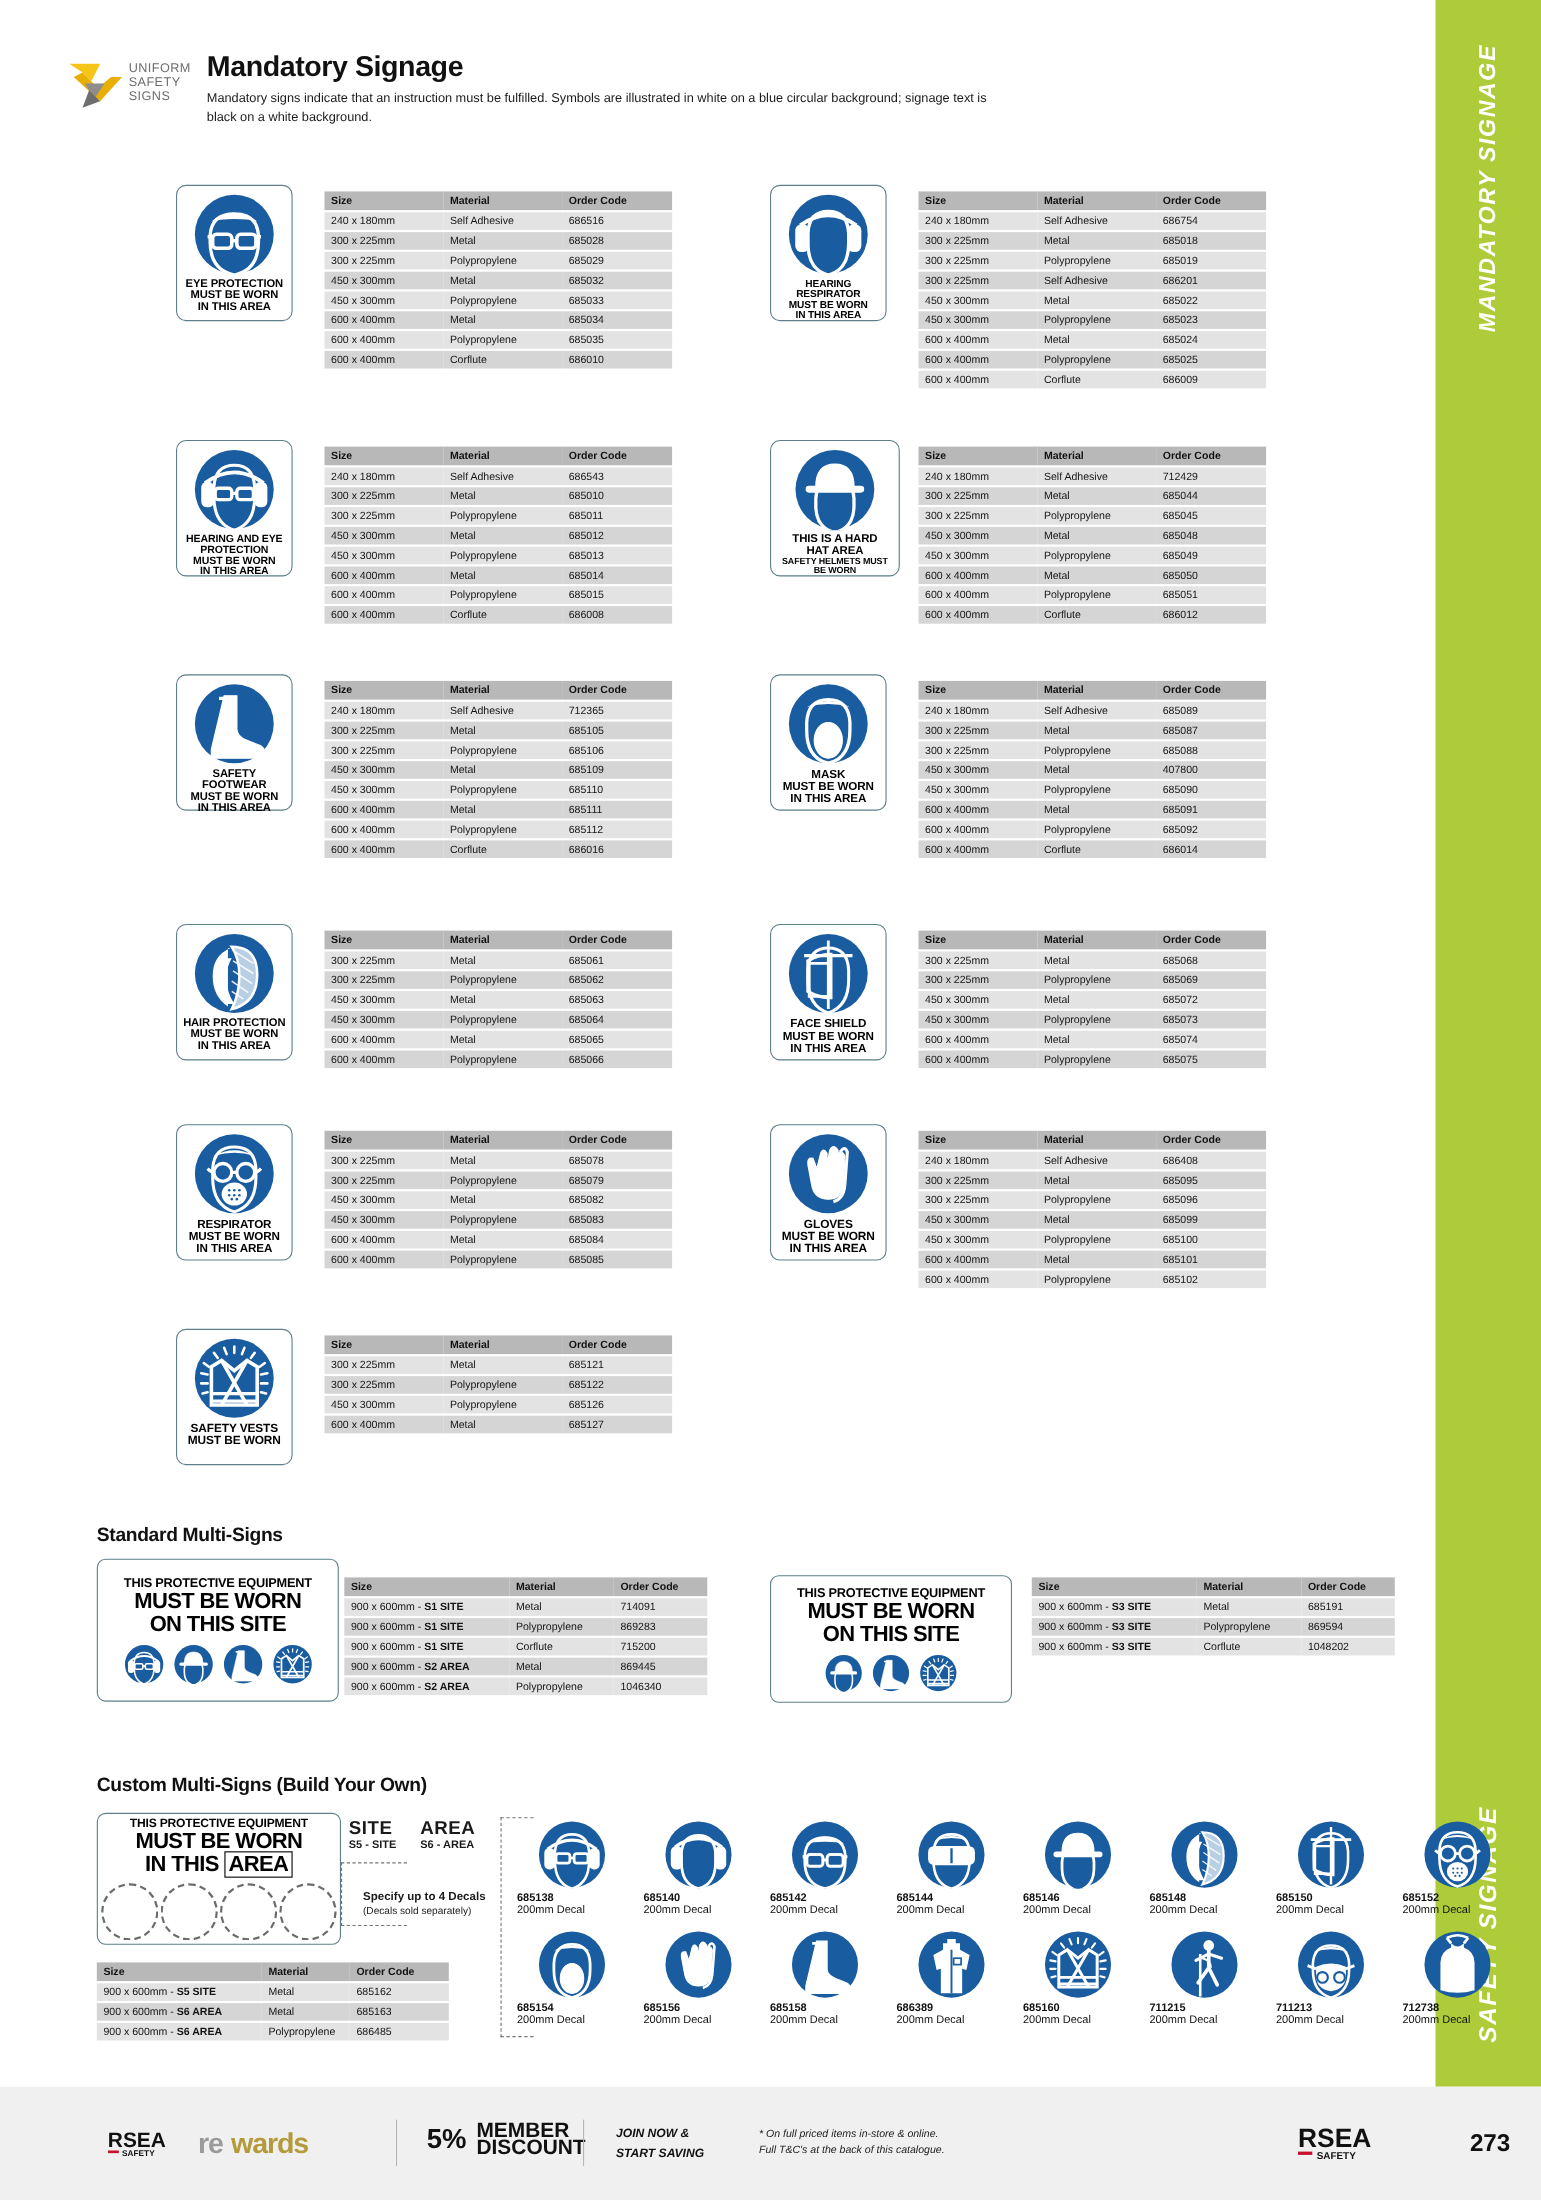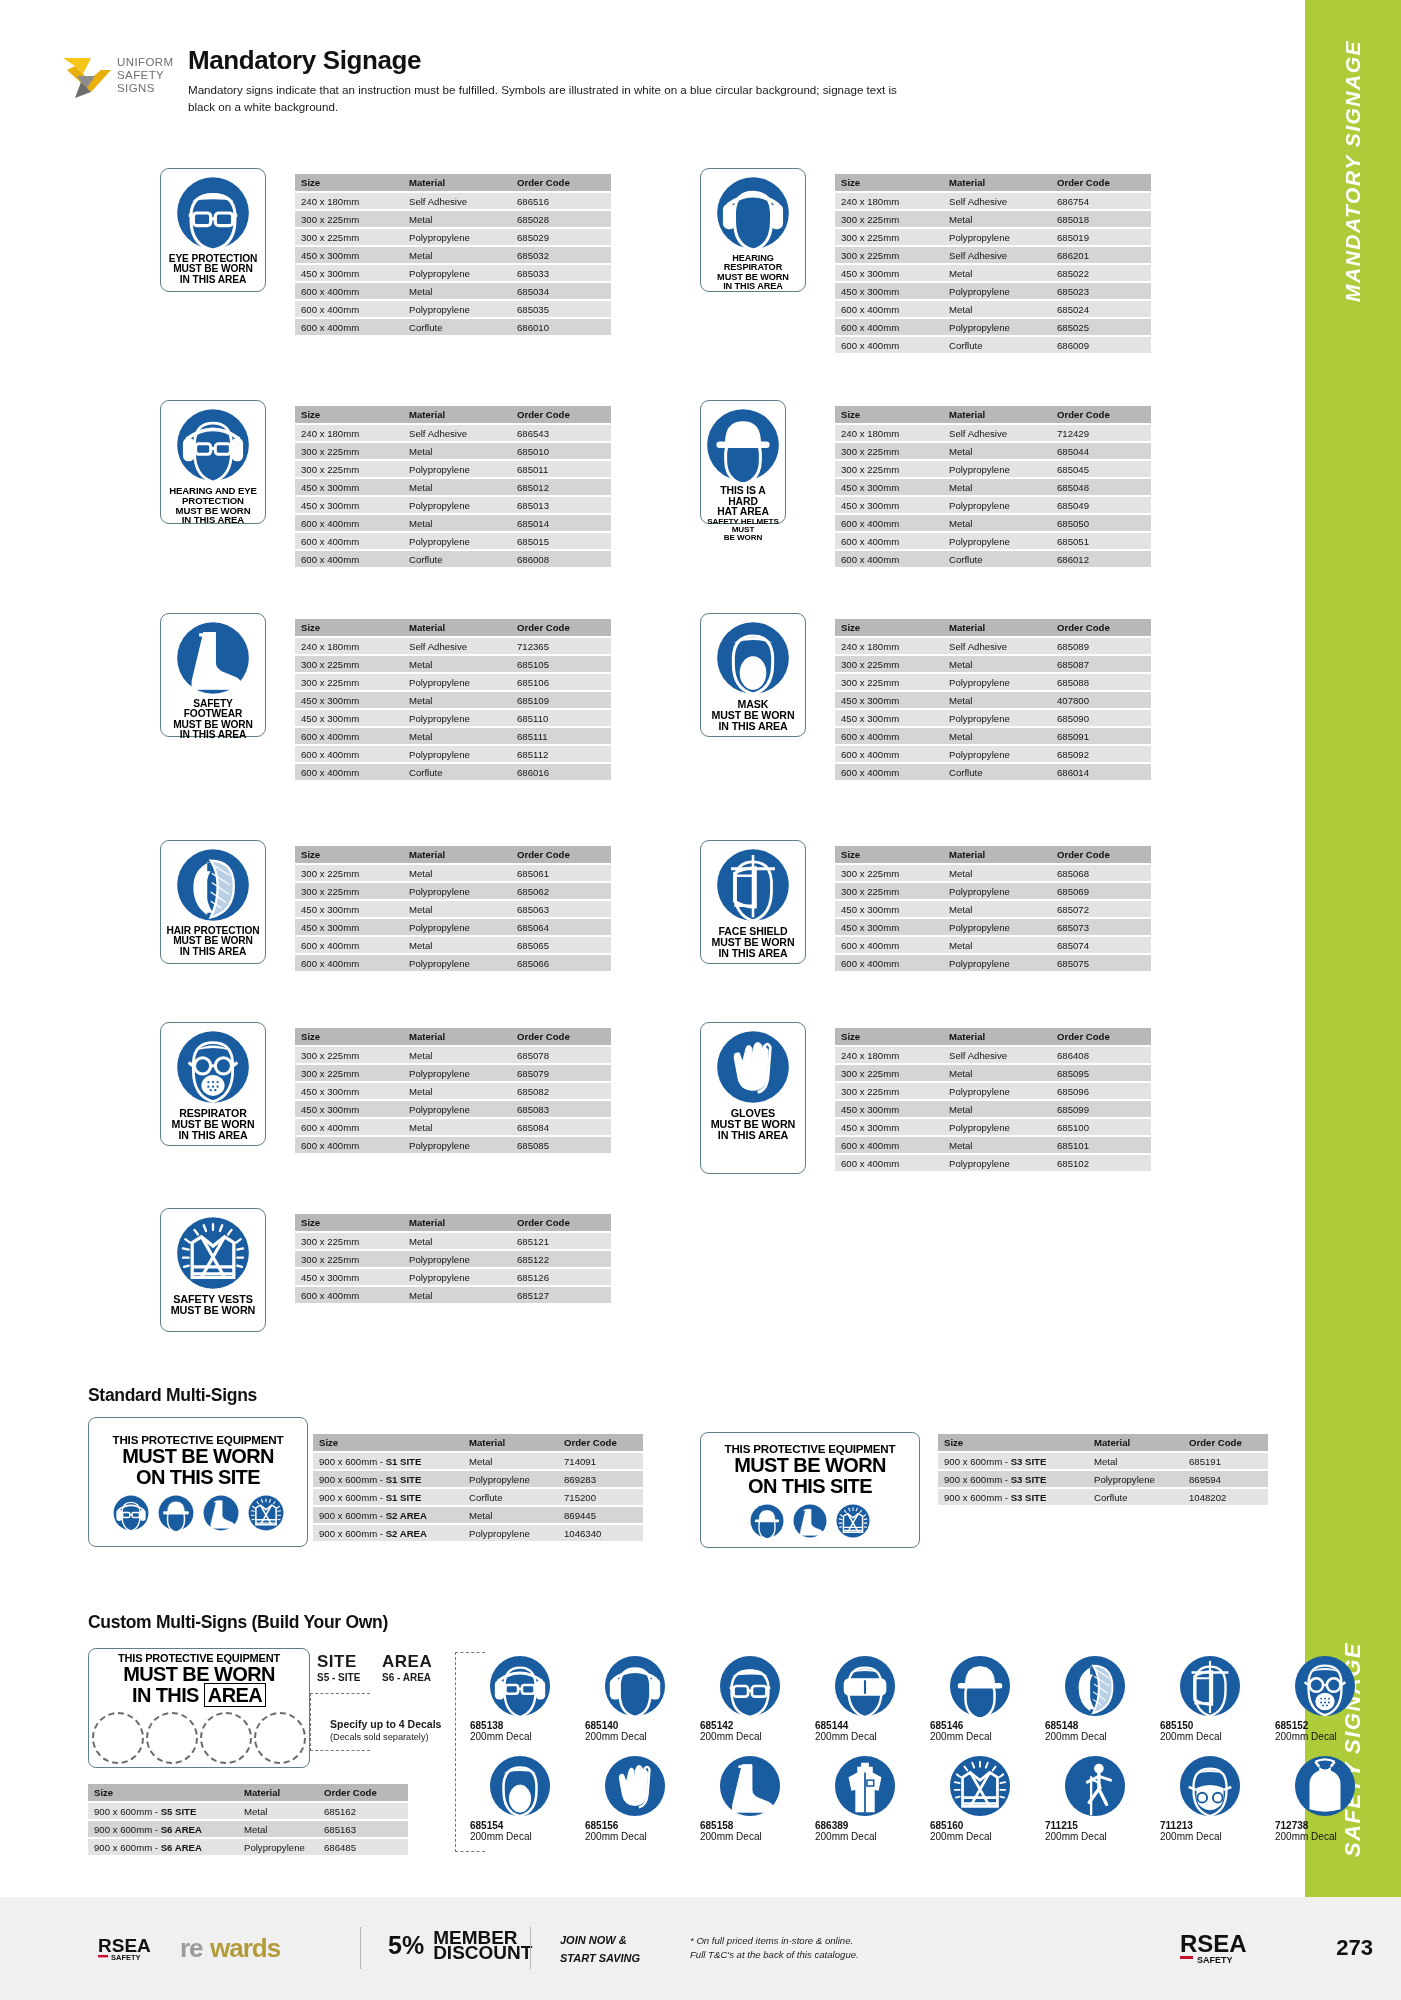--- a/index.html
+++ b/index.html
@@ -370,21 +370,21 @@
               <tr class="alt">
                  <td>600 x 400mm</td>
                  <td>Corflute</td>
                  <td>686008</td>
                </tr>
             </tbody>
           </table>
         </div>
       </div>
       <div class="block" style="left: 0px; top: 0px;">
-        <div class="sign-card" style="left: 700px; top: 400px; width: 86px; height: 124px;">
+        <div class="sign-card" style="left: 700px; top: 400px; width: 118px; height: 124px;">
           <div>
             <svg class="sign-disc" width="74" height="74" viewBox="0 0 64 64">
             <circle cx="32" cy="32" r="31" fill="#1a5ca0"></circle>
             <g>
                 <path d="M32 24 q14 0 15 15 l0 6 q0 17 -15 21 q-15 -4 -15 -21 l0 -6 q1 -15 15 -15z" fill="#1a5ca0" stroke="#ffffff" stroke-width="2.6"></path>
                <path d="M17 30 q0 -18 15 -18 q15 0 15 18 z" fill="#ffffff" stroke="#ffffff" stroke-width="1"></path>
                <rect x="9" y="29" width="46" height="5.5" rx="2.6" fill="#ffffff"></rect>
               </g>
           </svg>
           </div>
@@ -786,21 +786,21 @@
               <tr class="alt">
                  <td>600 x 400mm</td>
                  <td>Polypropylene</td>
                  <td>685085</td>
                </tr>
             </tbody>
           </table>
         </div>
       </div>
       <div class="block" style="left: 0px; top: 0px;">
-        <div class="sign-card" style="left: 700px; top: 1022px; width: 106px; height: 152px;">
+        <div class="sign-card" style="left: 700px; top: 1022px; width: 106px; height: 124px;">
           <div>
             <svg class="sign-disc" width="74" height="74" viewBox="0 0 64 64">
             <circle cx="32" cy="32" r="31" fill="#1a5ca0"></circle>
             <g>
                 <path d="M26 16 q2 -5 5 0 l0 10 l2 -12 q2 -5 5 0 l0 12 l2 -9 q3 -4 5 1 l-1 22 q-1 12 -12 12 q-11 0 -13 -11 l-3 -16 q-1 -6 4 -5 l3 8 z" fill="#ffffff" stroke="#ffffff" stroke-width="1"></path>
                <path d="M34 14 q2 -5 5 0 l0 10 l3 -10 q3 -4 5 1 l-2 26 q-1 11 -9 13" fill="none" stroke="#ffffff" stroke-width="2.4"></path>
               </g>
           </svg>
           </div>
           <div class="sign-label" style="font-size: 10.8px;">

